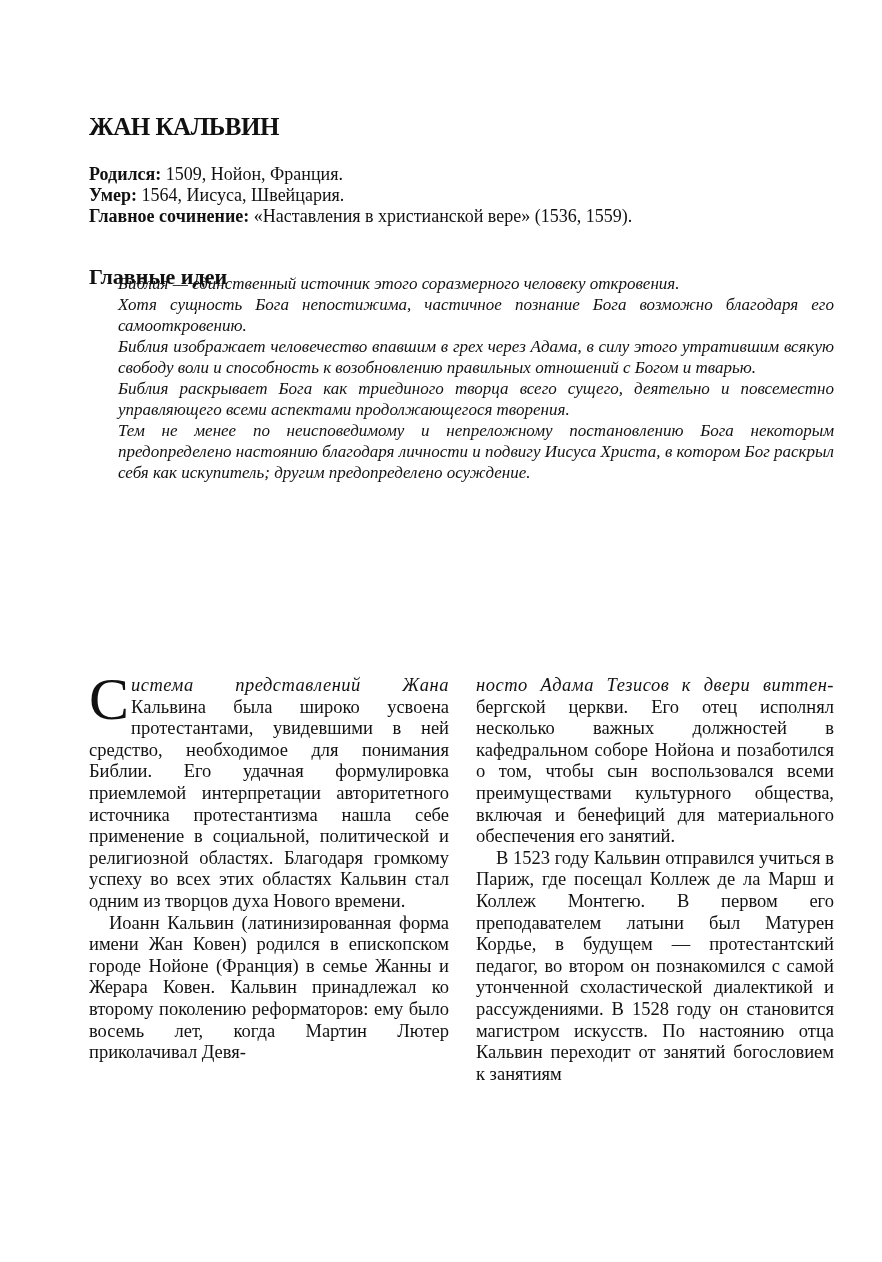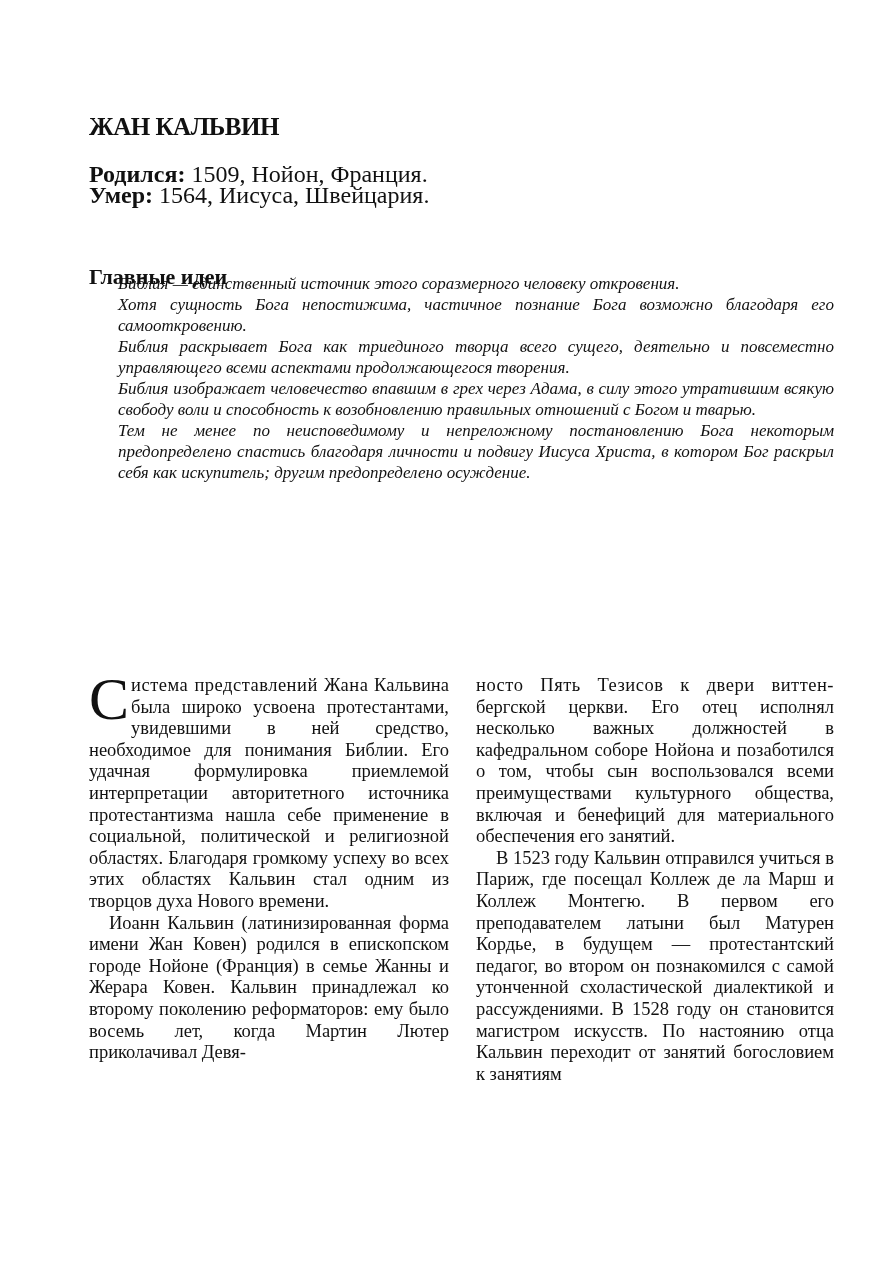--- a/index.html
+++ b/index.html
@@ -1,54 +1,55 @@
 <!DOCTYPE html>
 <html><head>
   <meta charset="utf-8">
   <style>
     html, body { margin: 0; padding: 0; background: #ffffff; }
     body { width: 882px; height: 1262px; position: relative; overflow: hidden; color: #111; font-family: "Liberation Serif", serif; }
     .page { position: absolute; left: 0; top: 0; width: 716px; height: 1262px; }
     .title { position: absolute; left: 89px; top: 113px; font-size: 25px; font-weight: bold; letter-spacing: -0.5px; margin: 0; }
-    .facts { position: absolute; left: 89px; top: 164px; width: 760px; font-size: 24px; line-height: 21px; }
+    .facts { position: absolute; left: 89px; top: 164px; width: 760px; font-size: 18px; line-height: 21px; }
     .facts .row { white-space: nowrap; }
     .facts .lbl { font-weight: bold; }
     .ideas-head { position: absolute; left: 89px; top: 264px; font-size: 22px; font-weight: bold; }
     .ideas { position: absolute; left: 118px; top: 273px; width: 716px; font-size: 17px; line-height: 21px; font-style: italic; text-align: justify; }
     .ideas p { margin: 0; text-align-last: left; }
     .col { position: absolute; top: 675px; font-size: 18.5px; line-height: 21.6px; text-align: justify; hyphens: manual; }
     .col p { margin: 0; text-indent: 0; }
     .col p.indent { text-indent: 20px; }
     .col-left { left: 89px; width: 360px; }
     .col-right { left: 476px; width: 358px; }
     .dropcap { float: left; font-size: 60px; line-height: 44px; margin: 2px 2px 0 0; font-family: "Liberation Serif", serif; }
-    .lead-ital { letter-spacing: 0.5px; }
+    .lead-ital { font-style: italic; letter-spacing: 0.5px; }
   </style>
 </head>
 <body>
 
 <div class="page">
   <h1 class="title">ЖАН КАЛЬВИН</h1>
 
   <div class="facts">
     <div class="row"><span class="lbl">Родился</span><span class="lbl">:</span><span> 1509, Нойон, Франция.</span></div>
     <div class="row"><span class="lbl">Умер</span><span class="lbl">:</span><span> 1564, Иисуса, Швейцария.</span></div>
+    <div class="row"><span class="lbl">Главное сочинение</span><span class="lbl">:</span><span> «Наставления в христианской вере» (1536, 1559).</span></div>
   </div>
 
   <div class="ideas-head">Главные идеи</div>
   <div class="ideas">
     <p>Библия — единственный источник этого соразмерного человеку откровения.</p>
     <p>Хотя сущность Бога непостижима, частичное познание Бога возможно благодаря его самооткровению.</p>
+    <p>Библия изображает человечество впавшим в грех через Адама, в силу этого утратившим всякую свободу воли и способность к возобновлению правильных отношений с Богом и тварью.</p>
     <p>Библия раскрывает Бога как триединого творца всего сущего, деятельно и повсеместно управляющего всеми аспектами продолжающегося творения.</p>
-    <p>Библия изображает человечество впавшим в грех через Адама, в силу этого утратившим всякую свободу воли и способность к возобновлению правильных отношений с Богом и тварью.</p>
-    <p>Тем не менее по неисповедимому и непреложному постановлению Бога некоторым предопределено спастись благодаря личности и подвигу Иисуса Христа, в котором Бог раскрыл себя как искупитель; другим предопределено осуждение.</p>
+    <p>Тем не менее по неисповедимому и непреложному постановлению Бога некоторым предопределено настоянию благодаря личности и подвигу Иисуса Христа, в котором Бог раскрыл себя как искупитель; другим предопределено осуждение.</p>
   </div>
 
   <div class="col col-left">
     <p><span class="dropcap">С</span><span class="lead-ital">истема представлений Жана</span><span> Кальвина была широко усвоена протестантами, увидевшими в ней средство, необходимое для понимания Библии. Его удачная формулировка приемлемой интерпретации авторитетного источника протестантизма нашла себе применение в социальной, политической и религиозной областях. Благодаря громкому успеху во всех этих областях Кальвин стал одним из творцов духа Нового времени.</span></p>
     <p class="indent">Иоанн Кальвин (латинизированная форма имени Жан Ковен) родился в епископском городе Нойоне (Франция) в семье Жанны и Жерара Ковен. Кальвин принадлежал ко второму поколению реформаторов: ему было восемь лет, когда Мартин Лютер приколачивал Девя-</p>
   </div>
 
   <div class="col col-right">
-    <p><span class="lead-ital">носто Пять Тезисов к двери виттен-</span> <span>бергской церкви. Его отец исполнял несколько важных должностей в кафедральном соборе Нойона и позаботился о том, чтобы сын воспользовался всеми преимуществами культурного общества, включая и бенефиций для материального обеспечения его занятий.</span></p>
+    <p><span class="lead-ital">носто Адама Тезисов к двери виттен-</span> <span>бергской церкви. Его отец исполнял несколько важных должностей в кафедральном соборе Нойона и позаботился о том, чтобы сын воспользовался всеми преимуществами культурного общества, включая и бенефиций для материального обеспечения его занятий.</span></p>
     <p class="indent">В 1523 году Кальвин отправился учиться в Париж, где посещал Коллеж де ла Марш и Коллеж Монтегю. В первом его преподавателем латыни был Матурен Кордье, в будущем — протестантский педагог, во втором он познакомился с самой утонченной схоластической диалектикой и рассуждениями. В 1528 году он становится магистром искусств. По настоянию отца Кальвин переходит от занятий богословием к занятиям</p>
   </div>
 </div>
 
 </body></html>

